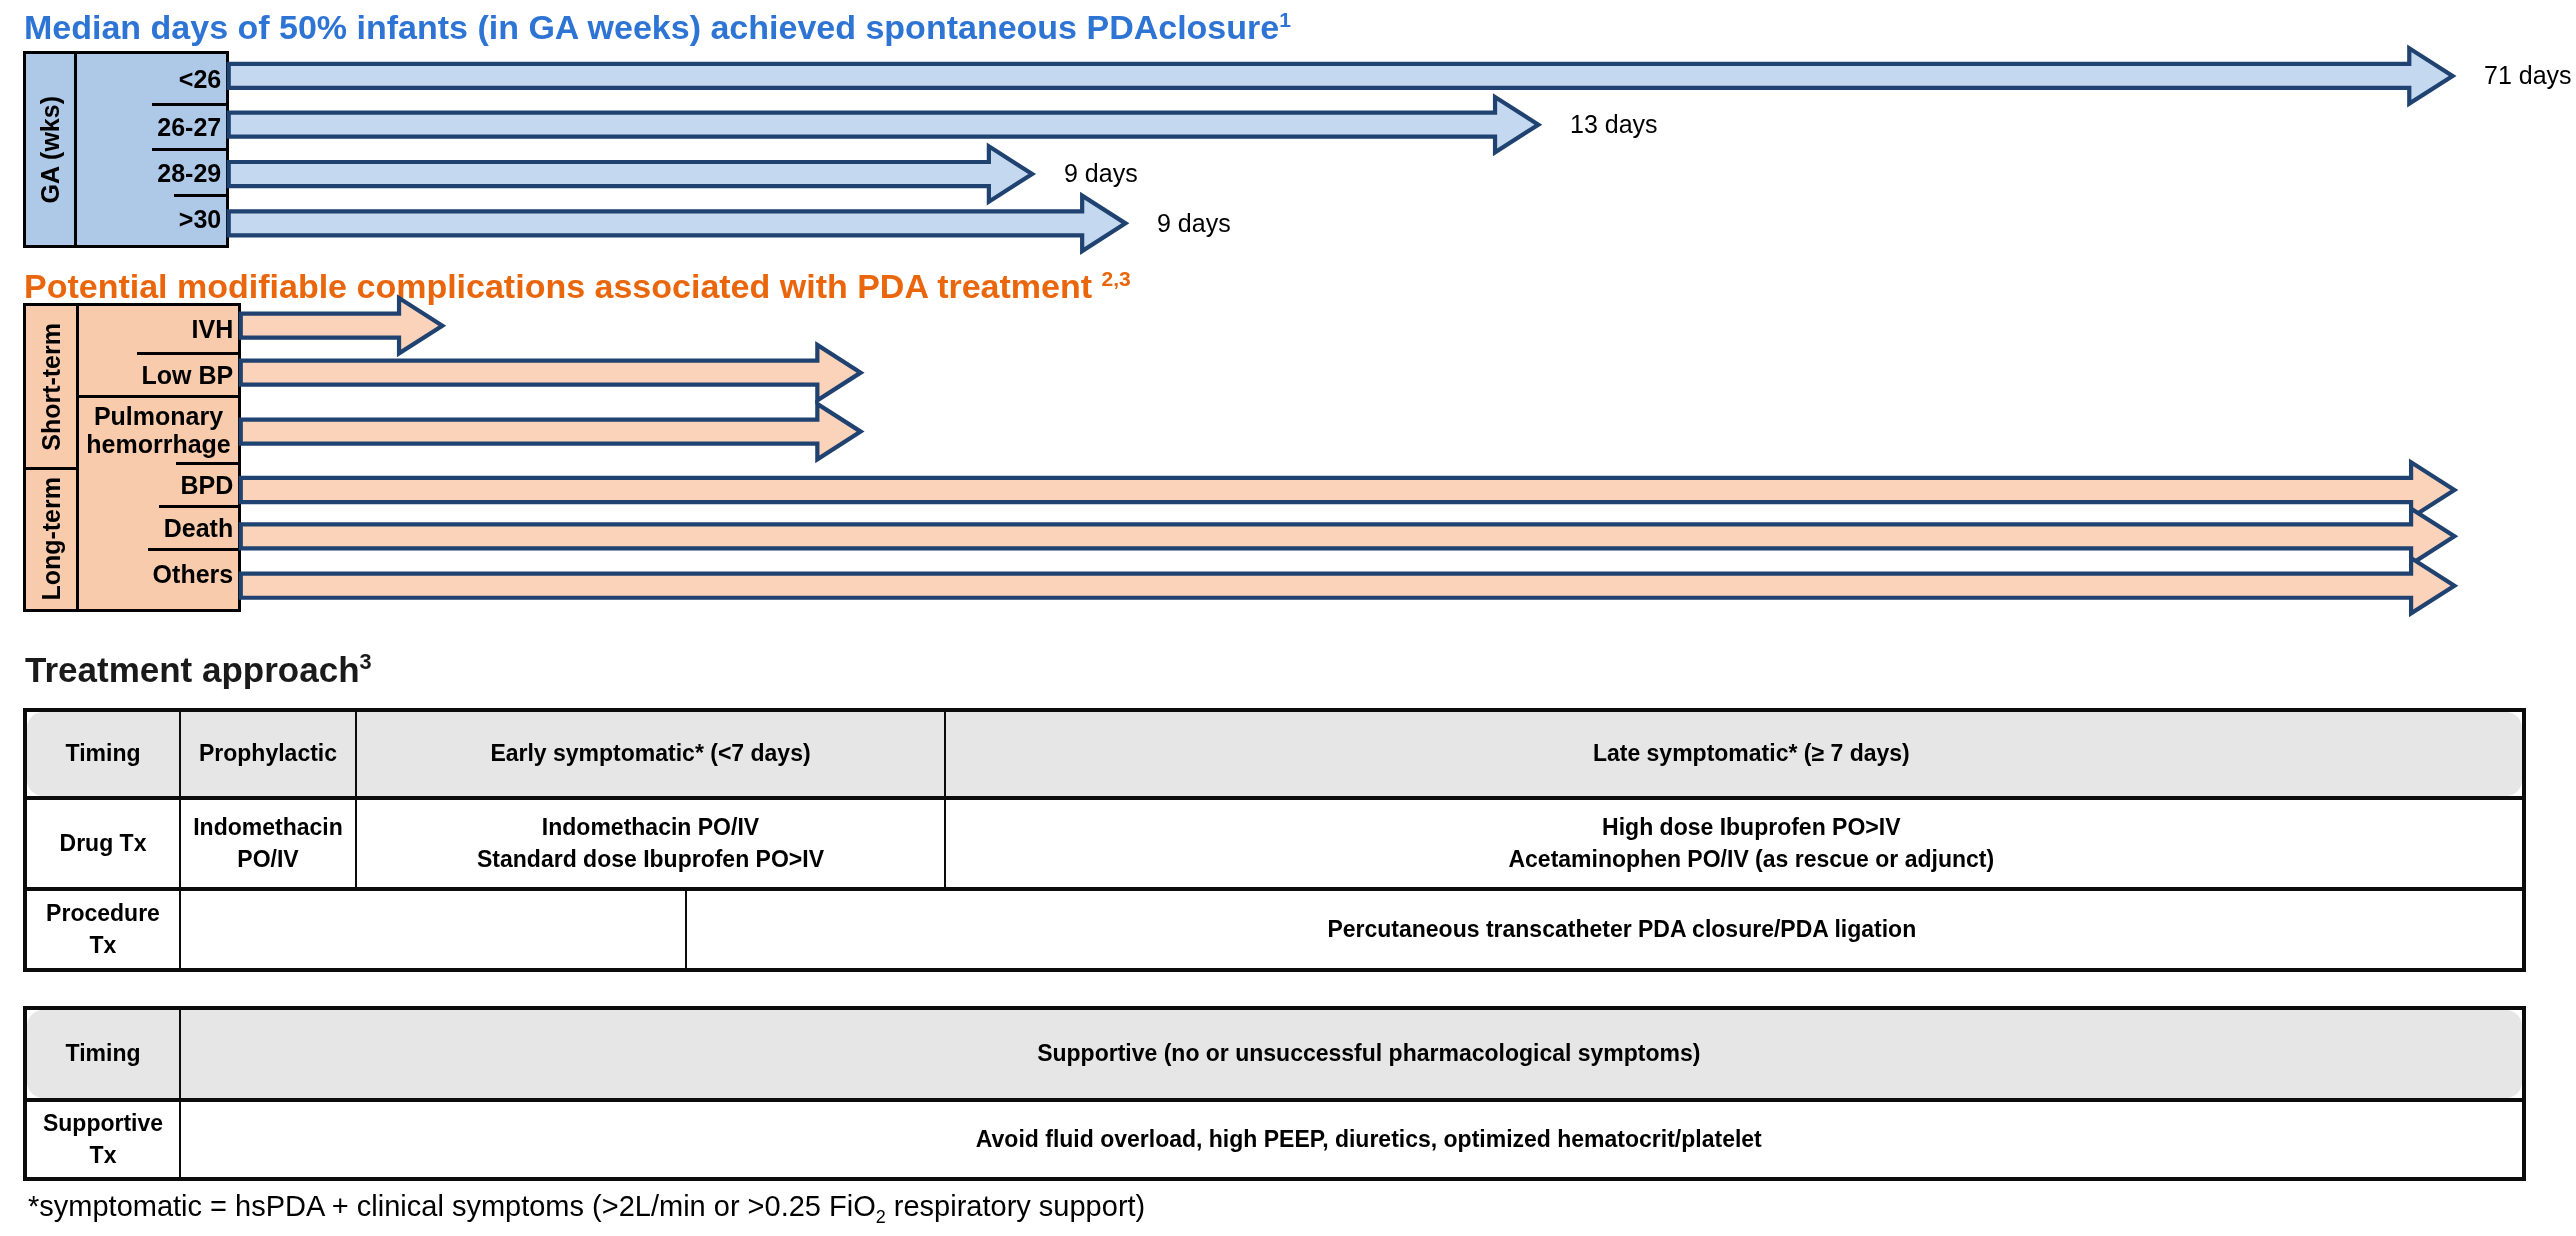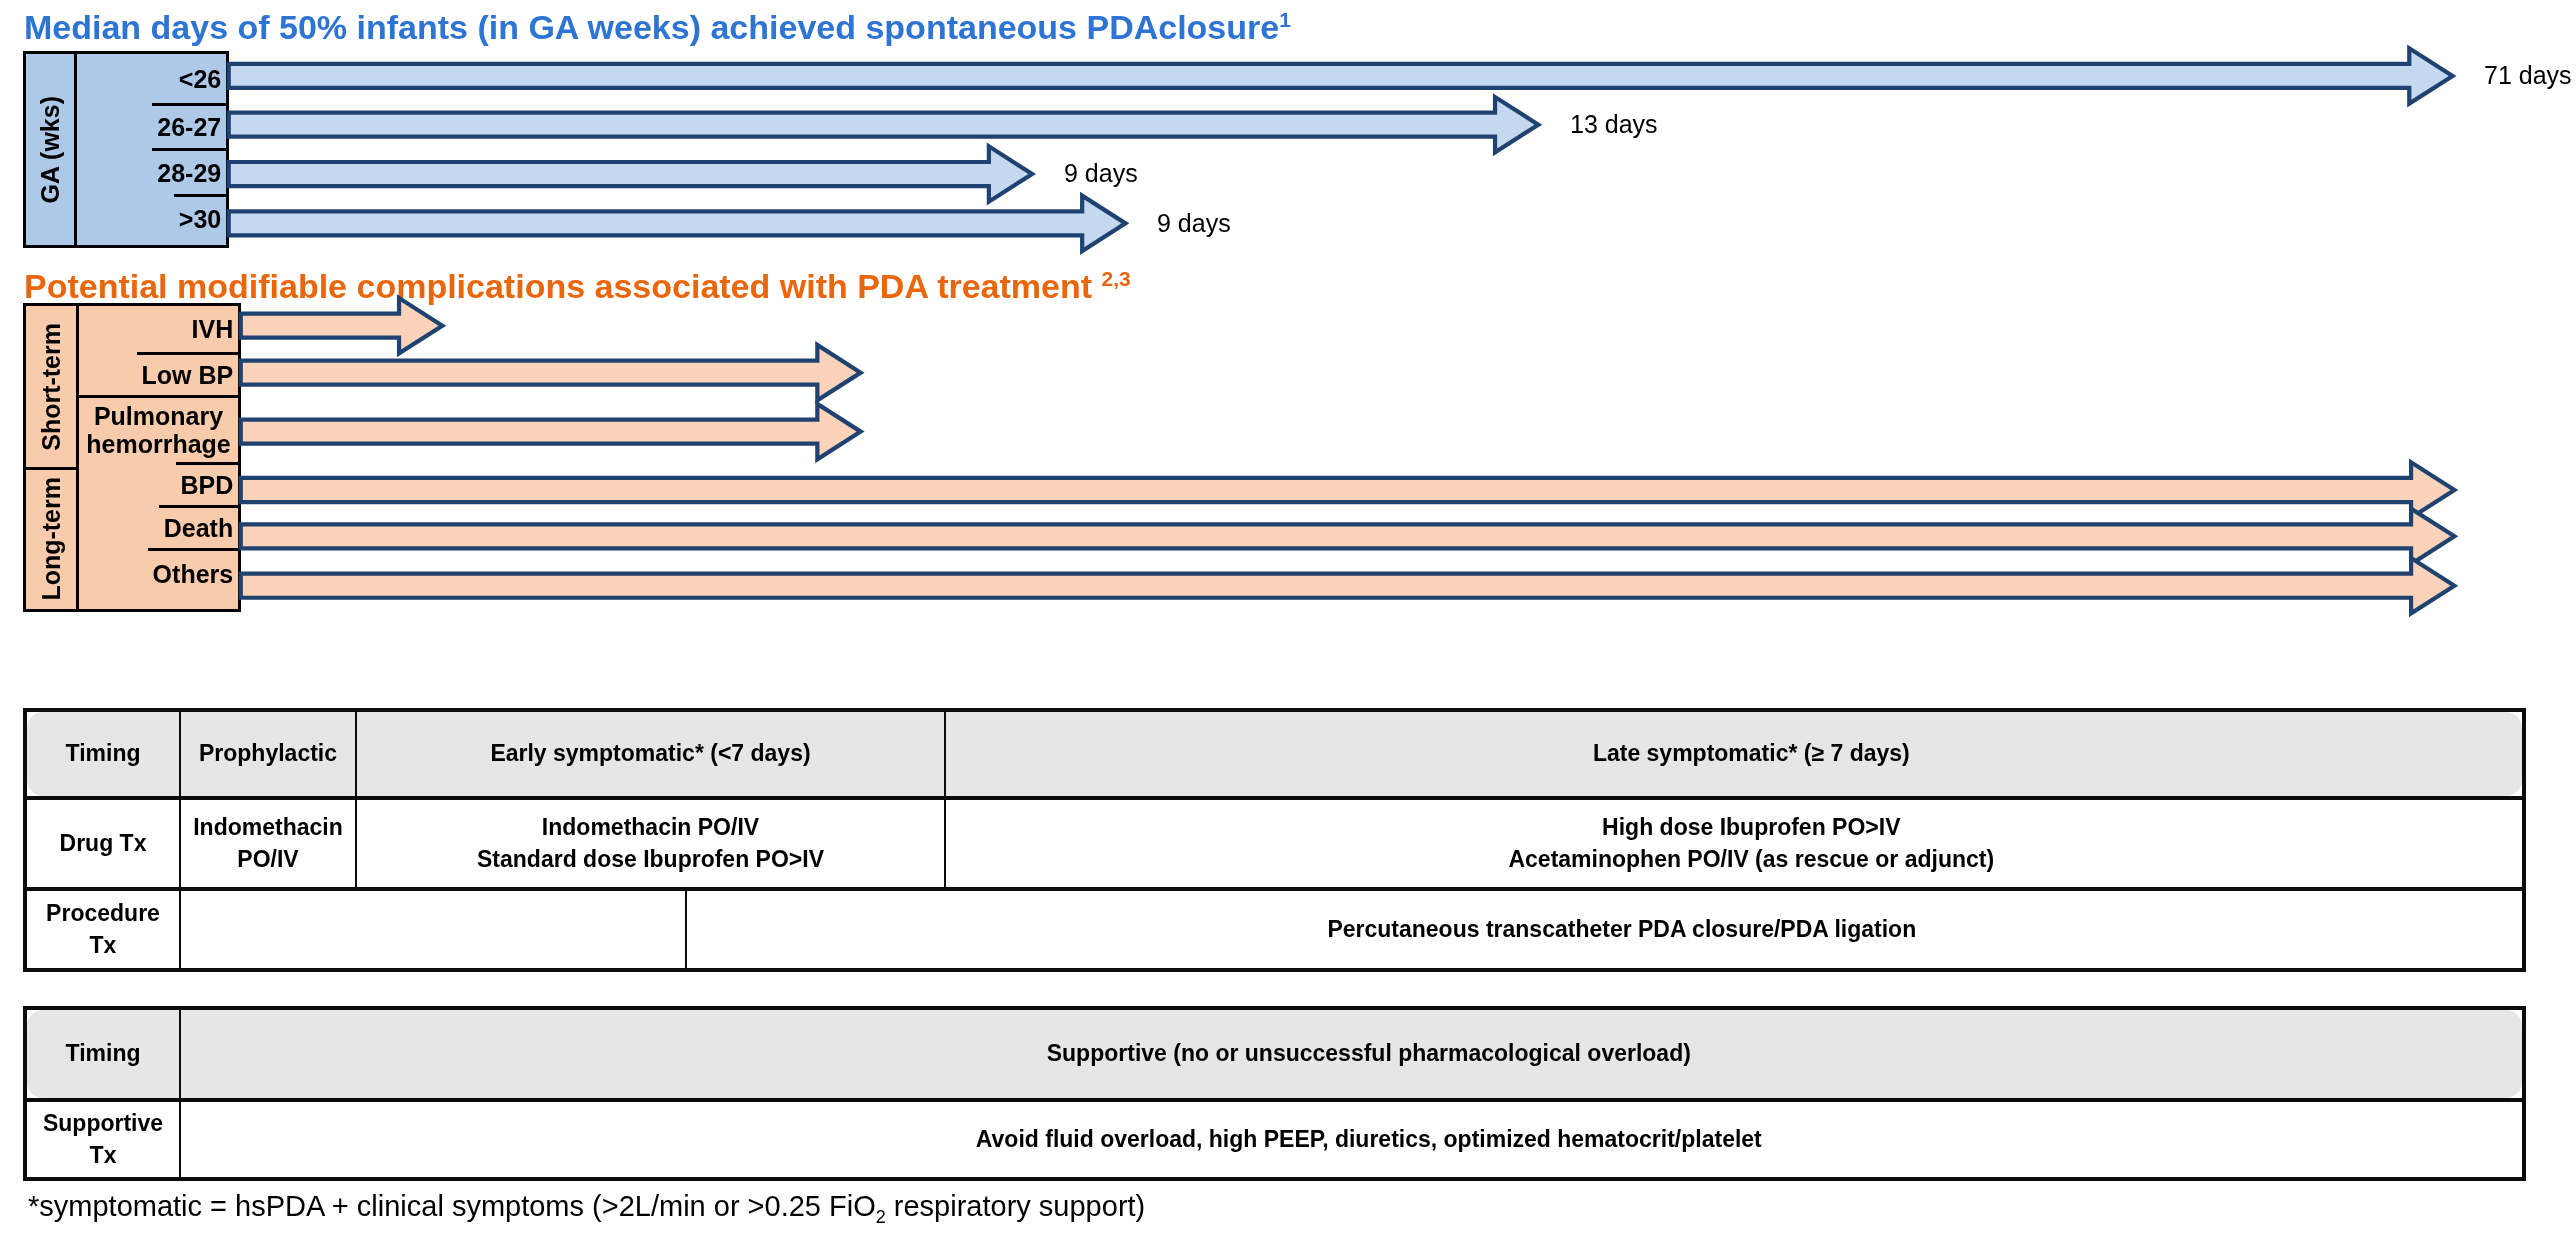--- a/index.html
+++ b/index.html
@@ -105,20 +105,21 @@
       <svg width="2576" height="1237" viewBox="0 0 4280 2055">
         <polygon points="400,521 663,521 663,495 735,541 663,587 663,561 400,561" fill="#fad3ba" stroke="#1f4270" stroke-width="7" stroke-linejoin="miter"></polygon>
         <polygon points="400,599 1358,599 1358,573 1430,619 1358,665 1358,639 400,639" fill="#fad3ba" stroke="#1f4270" stroke-width="7" stroke-linejoin="miter"></polygon>
         <polygon points="400,697 1358,697 1358,671 1430,717 1358,763 1358,737 400,737" fill="#fad3ba" stroke="#1f4270" stroke-width="7" stroke-linejoin="miter"></polygon>
         <polygon points="400,794 4006,794 4006,768 4078,814 4006,860 4006,834 400,834" fill="#fad3ba" stroke="#1f4270" stroke-width="7" stroke-linejoin="miter"></polygon>
         <polygon points="400,871 4006,871 4006,845 4078,891 4006,937 4006,911 400,911" fill="#fad3ba" stroke="#1f4270" stroke-width="7" stroke-linejoin="miter"></polygon>
         <polygon points="400,953 4006,953 4006,927 4078,973 4006,1019 4006,993 400,993" fill="#fad3ba" stroke="#1f4270" stroke-width="7" stroke-linejoin="miter"></polygon>
       </svg>
     </div>
 
+  <div class="heading" style="left:25px;top:649px;"><span>Treatment approach</span><sup>3</sup></div>
 
   <div class="table" style="left:23px;top:708px;width:2503px;" id="table1">
     <div class="t-row header h-header" style="background: rgb(231, 230, 230);">
       <div class="cell w0">Timing</div>
       <div class="cell w1">Prophylactic</div>
       <div class="cell w2">Early symptomatic* (&lt;7 days)</div>
       <div class="cell grow">Late symptomatic* (≥ 7 days)</div>
     </div>
     <div class="t-row h-drug">
       <div class="cell w0">Drug Tx</div>
@@ -137,21 +138,21 @@
         <div><span>Procedure</span><br><span>Tx</span></div>
       </div>
       <div class="cell wp"></div>
       <div class="cell grow">Percutaneous transcatheter PDA closure/PDA ligation</div>
     </div>
   </div>
 
   <div class="table" style="left:23px;top:1006px;width:2503px;" id="table2">
     <div class="t-row header h2-header" style="background: rgb(231, 230, 230);">
       <div class="cell w0">Timing</div>
-      <div class="cell grow">Supportive (no or unsuccessful pharmacological overload)</div>
+      <div class="cell grow">Supportive (no or unsuccessful pharmacological symptoms)</div>
     </div>
     <div class="t-row h2-row">
       <div class="cell w0">
         <div><span>Supportive</span><br><span>Tx</span></div>
       </div>
       <div class="cell grow">Avoid fluid overload, high PEEP, diuretics, optimized hematocrit/platelet</div>
     </div>
   </div>
 
   <div class="footnote" style="left:28px;top:1190px;"><span>*symptomatic = hsPDA + clinical symptoms (&gt;2L/min or &gt;0.25 FiO</span><sub>2</sub><span> respiratory support)</span></div>

